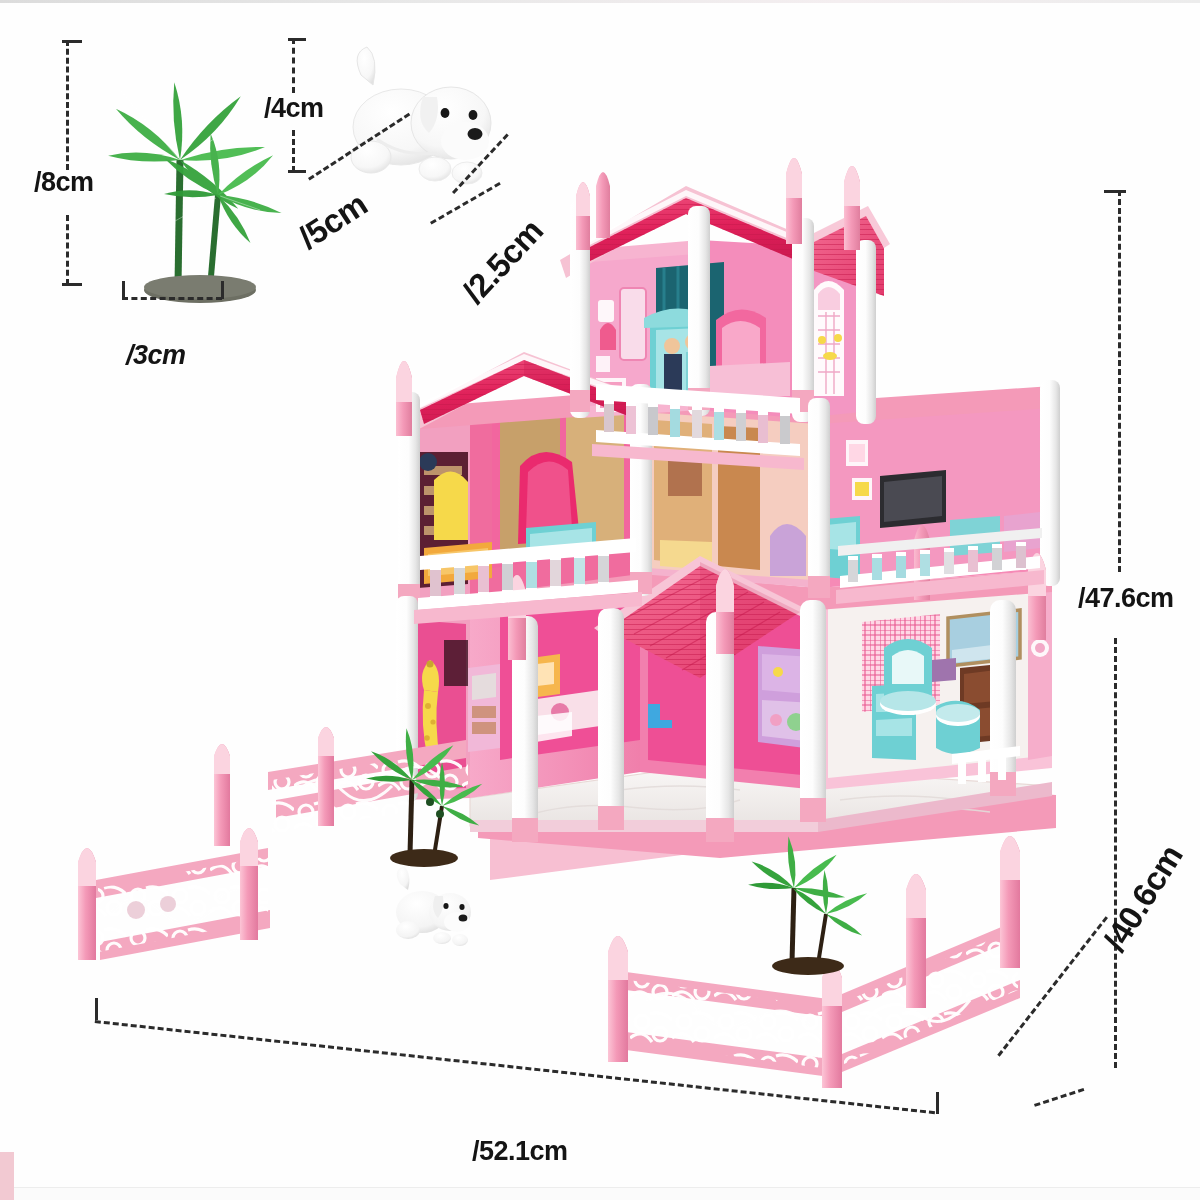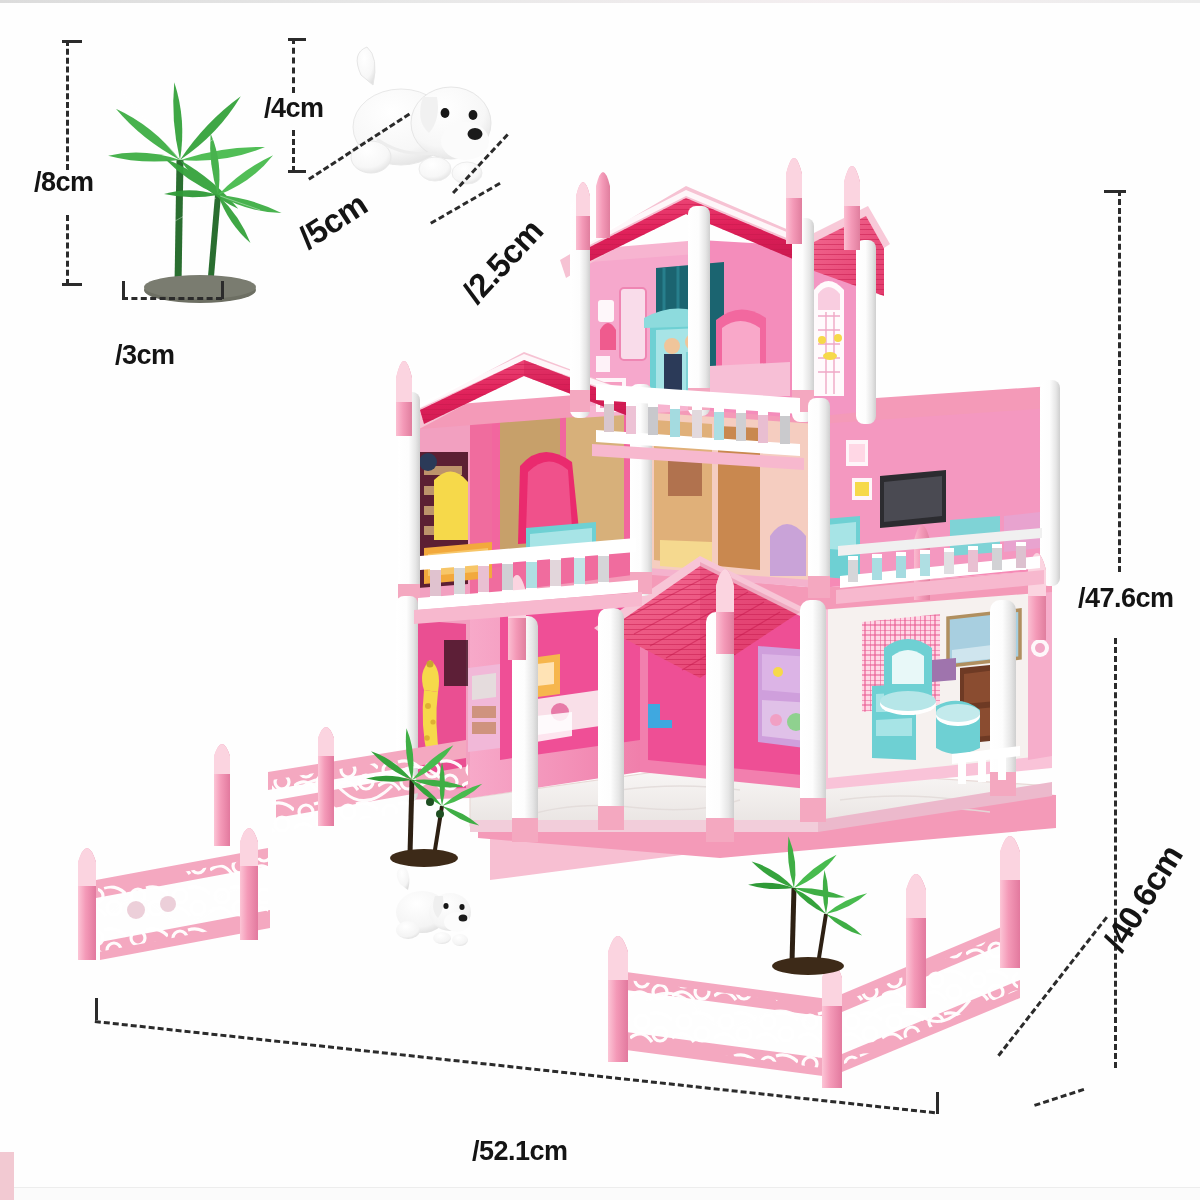--- a/index.html
+++ b/index.html
@@ -109,21 +109,21 @@
 
   <div class="tick-h" style="left:62px;top:40px;width:20px;"></div>
   <div class="dash-v" style="left:66px;top:40px;height:130px;"></div>
   <div class="dash-v" style="left:66px;top:215px;height:70px;"></div>
   <div class="tick-h" style="left:62px;top:283px;width:20px;"></div>
   <div class="dim l" style="left:34px;top:167px;text-align:right;">/8cm</div>
 
   <div class="tick-v" style="left:122px;top:281px;height:18px;"></div>
   <div class="dash-h" style="left:122px;top:297px;width:100px;"></div>
   <div class="tick-v" style="left:221px;top:281px;height:18px;"></div>
-  <div class="dim l" style="left:115px;top:340px;">/3cm</div>
+  <div class="dim l" style="left:126px;top:340px;font-style:italic;">/3cm</div>
 
   <div class="puppy" style="left:315px;top:35px;width:200px;height:200px;">
     <svg width="200" height="200" viewBox="0 0 200 200">
       <defs>
         <radialGradient id="furg" cx="40%" cy="30%" r="75%">
           <stop offset="0%" stop-color="#ffffff"></stop>
           <stop offset="70%" stop-color="#f7f7f7"></stop>
           <stop offset="100%" stop-color="#e2e2e2"></stop>
         </radialGradient>
       </defs>

